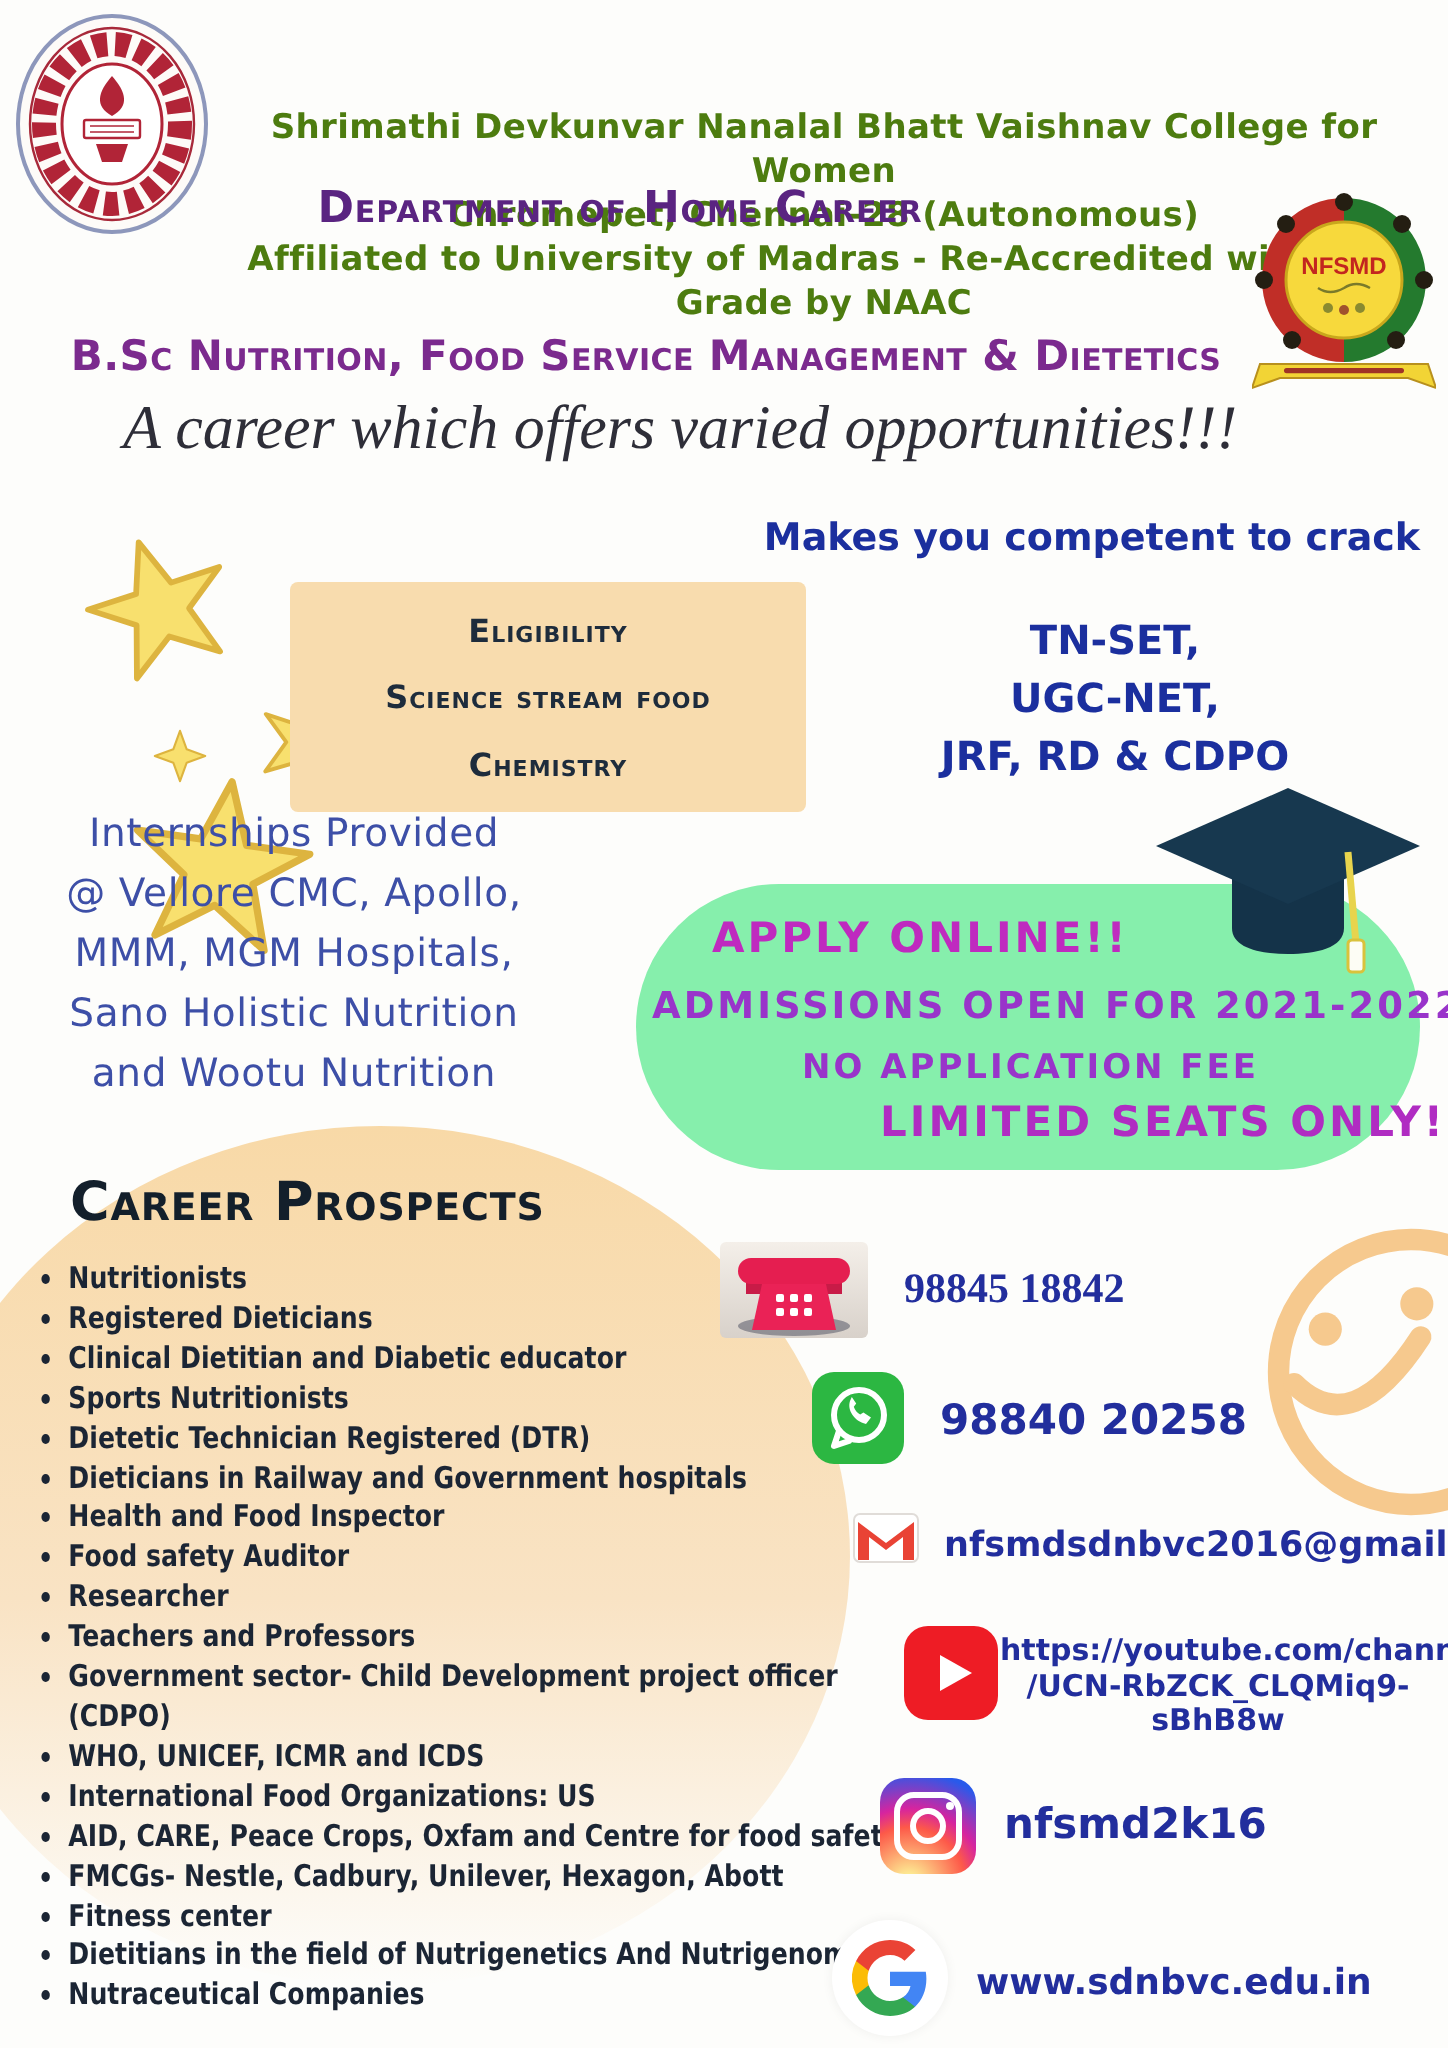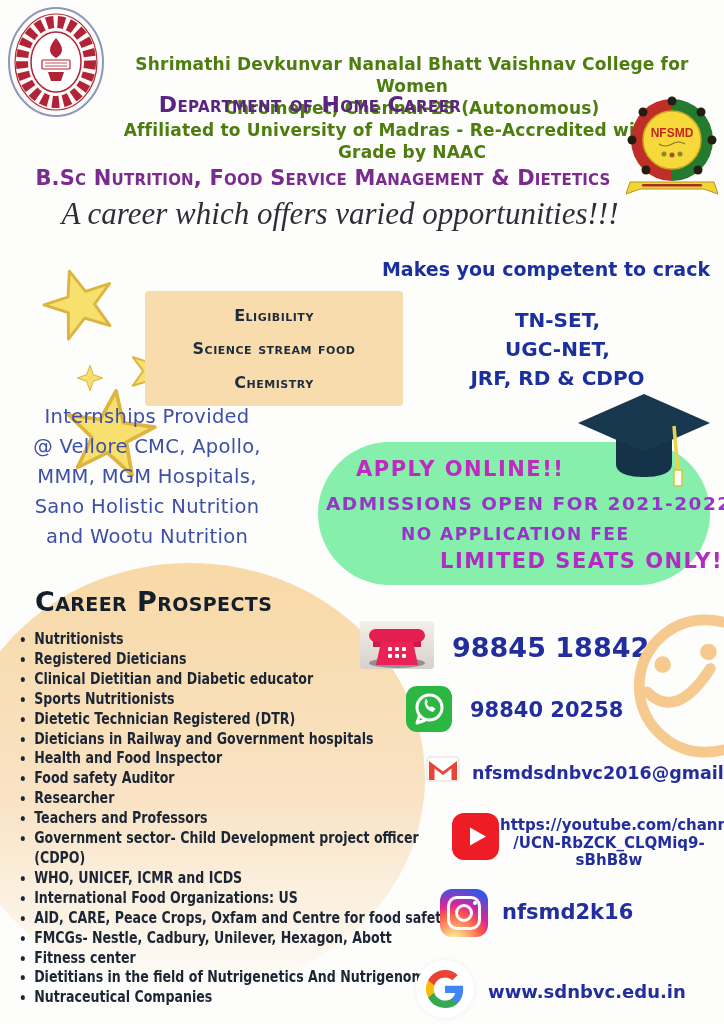--- a/index.html
+++ b/index.html
@@ -47,21 +47,21 @@
   .career-title{position:absolute;left:35px;top:586px;color:#131f2b;font-weight:700;
     font-size:27px;font-variant:small-caps;letter-spacing:.4px;}
   .career-list{position:absolute;left:14px;top:630px;width:500px;margin:0;padding:0 0 0 24px;
     transform:scaleX(.84);transform-origin:left top;
     color:#1b2534;font-weight:bold;font-size:15px;line-height:19.9px;}
   .career-list li{white-space:pre-line;}
   
   .c-text{position:absolute;color:#222e9d;font-weight:800;white-space:nowrap;}
   .phone-photo{position:absolute;left:360px;top:621px;width:74px;height:48px;border-radius:3px;
     background:linear-gradient(180deg,#f4efe9,#d8d1ca);overflow:hidden;}
-  .t-phone{left:452px;top:632px;font-size:27px;}
+  .t-phone{left:452px;top:632px;font-size:21px;font-family:Liberation Serif, serif;}
   .wa-icon{position:absolute;left:406px;top:686px;width:46px;height:46px;border-radius:11px;background:#2cb742;}
   .t-wa{left:470px;top:698px;font-size:21px;}
   .gm-icon{position:absolute;left:426px;top:756px;width:34px;height:26px;}
   .t-mail{left:472px;top:763px;font-size:17.5px;}
   .yt-icon{position:absolute;left:452px;top:813px;width:47px;height:47px;}
   .t-yt{left:500px;top:817px;width:218px;text-align:center;font-size:15px;line-height:17.5px;white-space:normal;}
   .ig-icon{position:absolute;left:440px;top:889px;width:48px;height:48px;border-radius:12px;
     background:radial-gradient(circle at 30% 110%,#fdf497 0%,#fdf497 5%,#fd5949 45%,#d6249f 60%,#285AEB 90%);}
   .ig-frame{position:absolute;left:7px;top:7px;width:28px;height:28px;border:3px solid #fff;border-radius:10px;}
   .ig-lens{position:absolute;left:15px;top:15px;width:12px;height:12px;border:3px solid #fff;border-radius:50%;}

